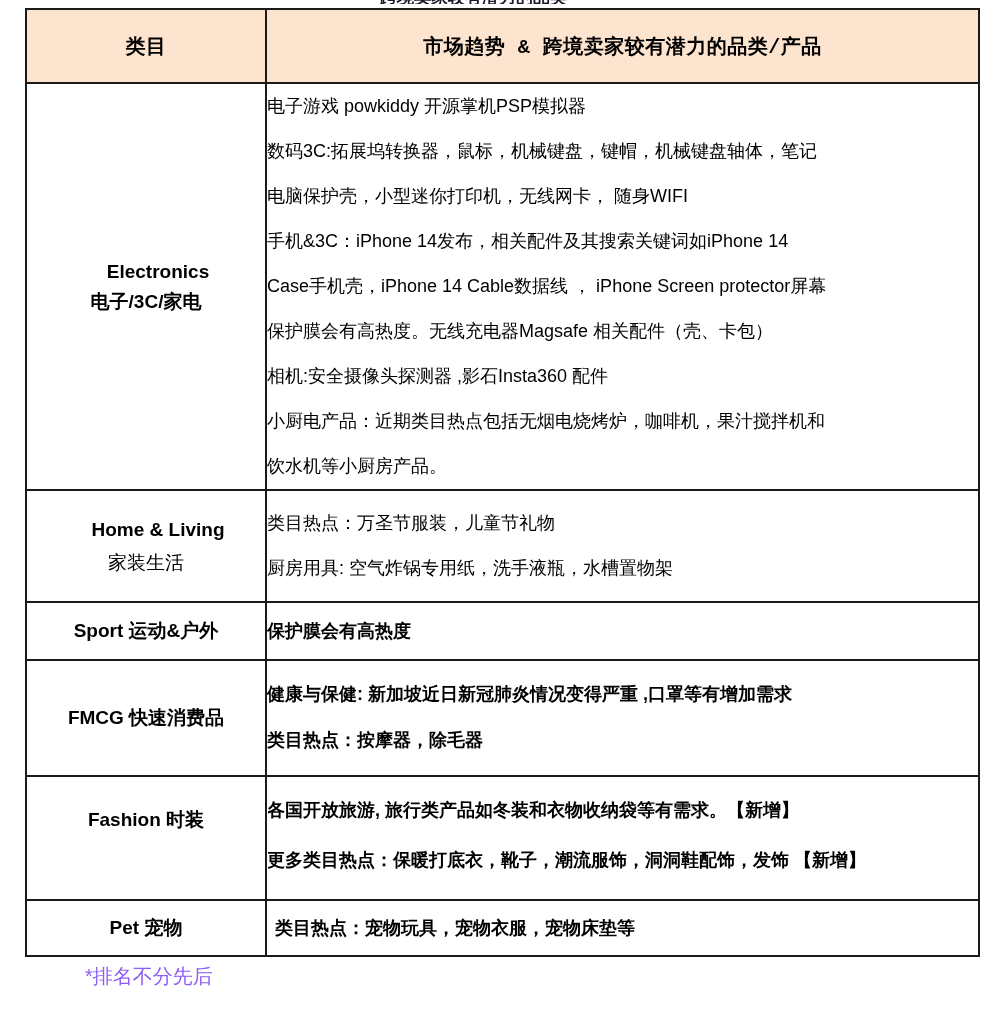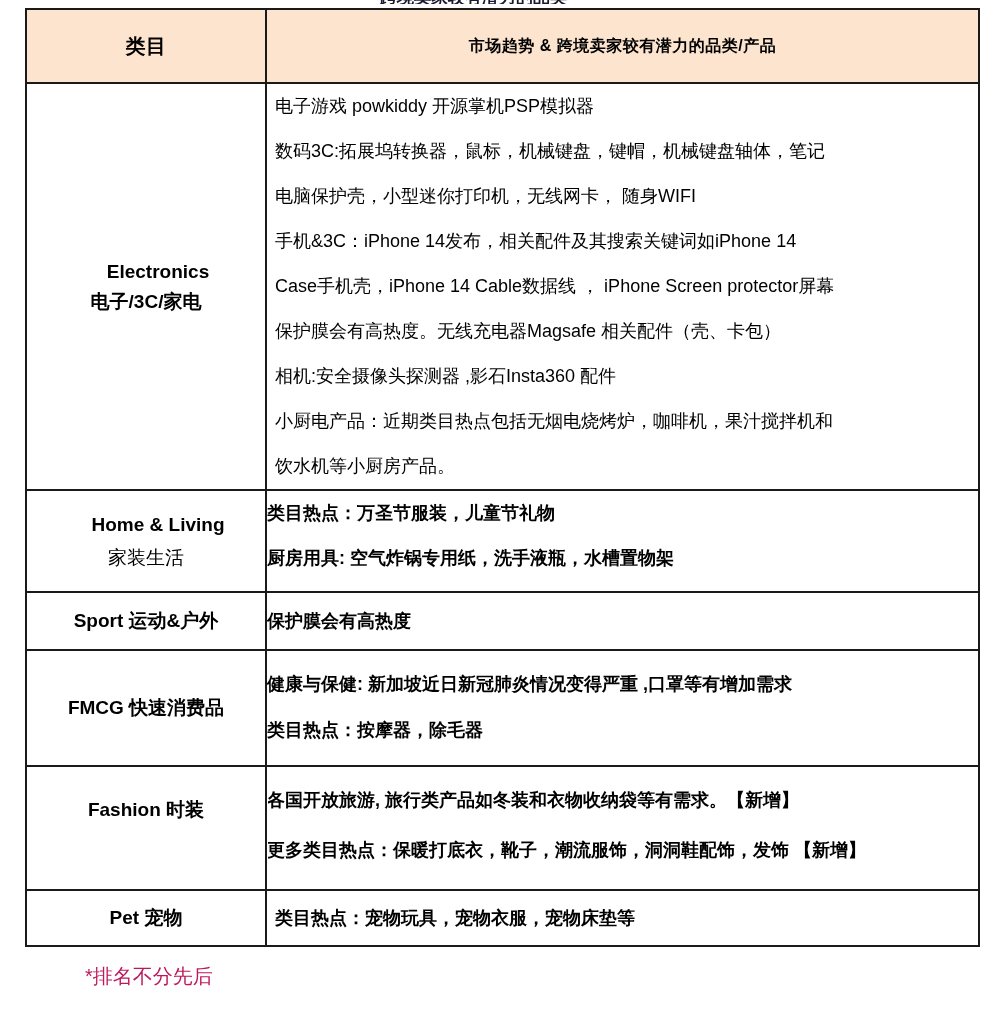--- a/index.html
+++ b/index.html
@@ -61,21 +61,21 @@
   
   thead th {
     background: #fce4ce;
     height: 72px;
     font-size: 20px;
     font-weight: bold;
     text-align: center;
     letter-spacing: 0.5px;
   }
   thead th.h-cat { font-size: 20px; }
-  thead th.h-desc { font-size: 16px; }
+  thead th.h-desc { font-size: 20px; font-family: Liberation Mono, monospace; }
 
   
   td.cat {
     text-align: center;
     font-size: 19px;
     line-height: 1.55;
     padding: 6px 4px;
   }
   td.cat .en { font-weight: bold; padding-left: 24px; }
   td.cat .zh-b { font-weight: bold; }
@@ -90,25 +90,25 @@
   }
   td.desc .line {
     display: block;
     white-space: nowrap;
     overflow: hidden;
   }
   b { font-weight: bold; }
 
   
   tr.row-electronics td.desc { font-size: 18px; }
-  tr.row-electronics td.desc .line { line-height: 45px; margin-left: 8px; }
+  tr.row-electronics td.desc .line { line-height: 45px; }
   tr.row-electronics td.cat { font-size: 19px; }
 
   tr.row-home td.desc .line { line-height: 45px; }
-  tr.row-home td.desc { font-weight: bold; padding-bottom: 10px; }
+  tr.row-home td.desc { font-weight: normal; padding-top: 10px; padding-bottom: 10px; }
   tr.row-home td.cat .l1 { font-weight: bold; }
   tr.row-home td.cat .l2 { font-weight: normal; }
   tr.row-home td.cat { line-height: 1.75; }
 
   tr.row-sport td.desc { font-weight: bold; }
   tr.row-sport td.desc .line { line-height: 56px; }
   tr.row-sport td.cat { font-weight: bold; }
 
   tr.row-fmcg td.desc { font-weight: bold; margin-left: 21px; }
   tr.row-fmcg td.desc .line { line-height: 46px; }
@@ -128,21 +128,21 @@
   tr.row-tkb td.desc { font-weight: bold; }
   tr.row-tkb td.desc .line { line-height: 54px; }
   tr.row-tkb td.cat { font-weight: bold; }
 
   .footnote {
     position: absolute;
     left: 85px;
     top: 963px;
     font-size: 20px;
     font-weight: normal;
-    color: #be185d;
+    color: #8b5cf6;
     white-space: nowrap;
   }
 </style>
 </head>
 <body>
 
 <div class="top-clip">
   <span>跨境卖家较有潜力的品类</span>
 </div>
 

